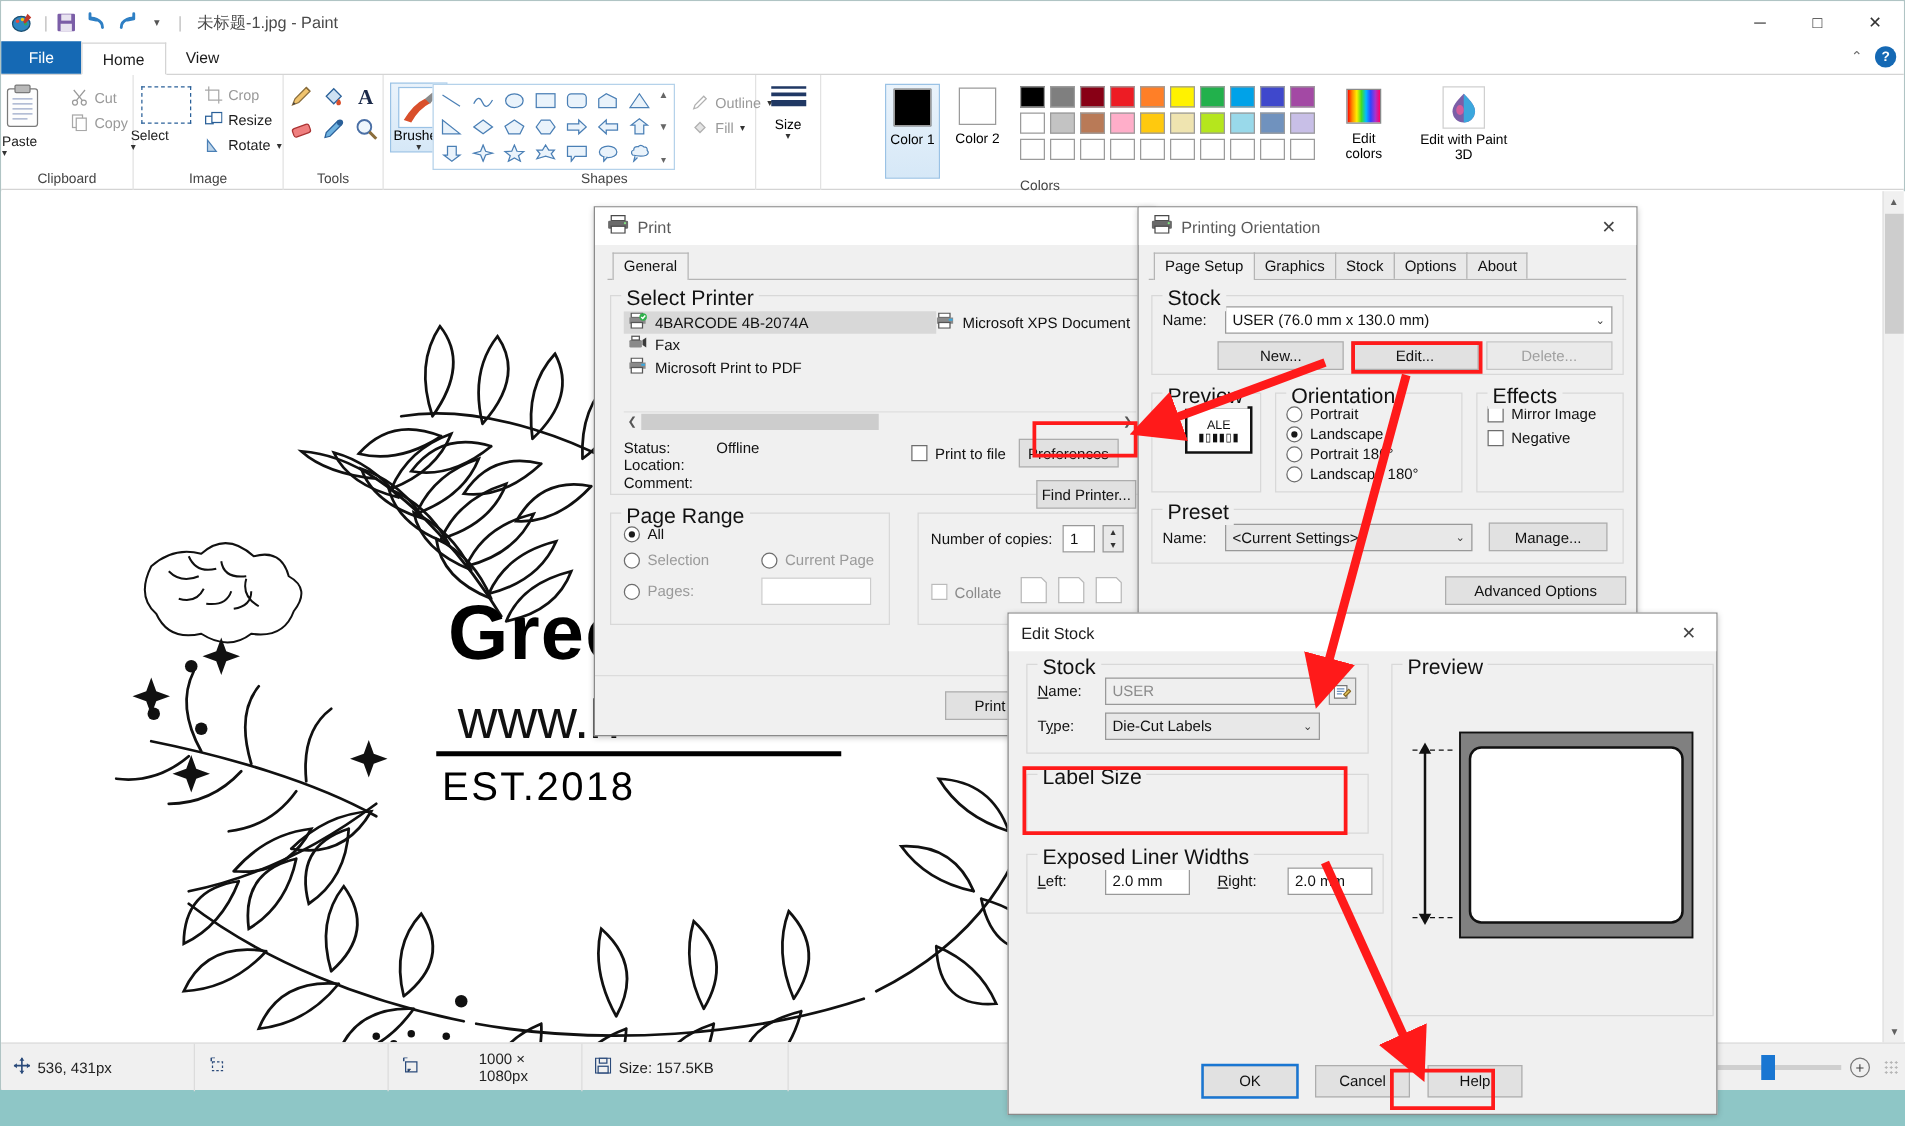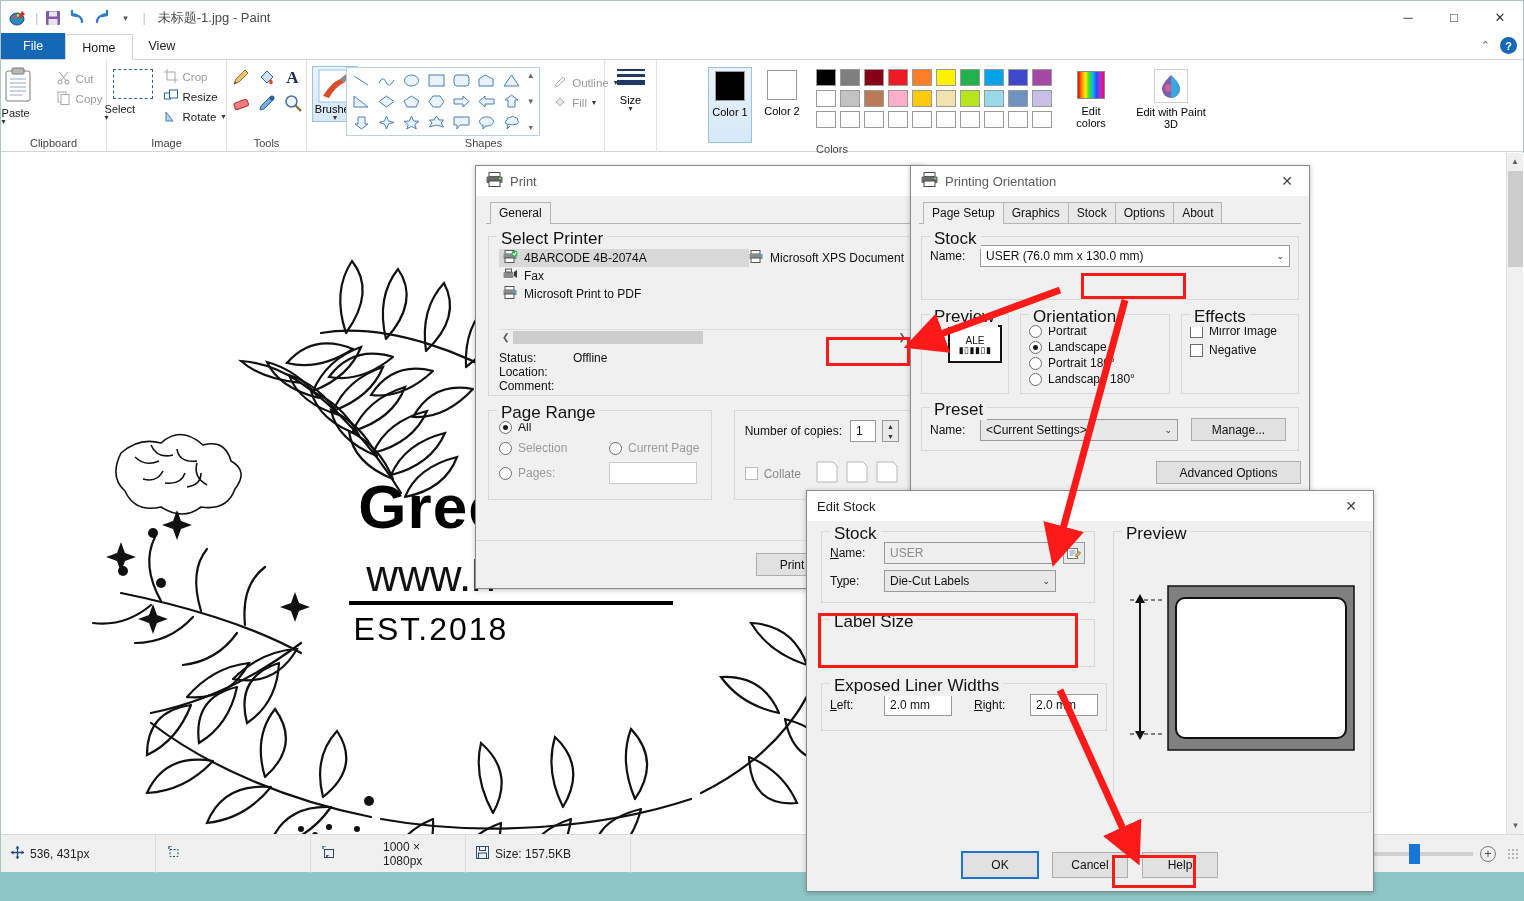--- a/index.html
+++ b/index.html
@@ -759,20 +759,30 @@
           </div>
           <div class="rowline">
             <span style="width:68px;">Location:</span>
             <span></span>
           </div>
           <div class="rowline">
             <span style="width:68px;">Comment:</span>
             <span></span>
           </div>
         </div>
+        <div style="flex:1;">
+          <div class="rowline">
+            <span class="chk"></span>
+            <span><span>Print to file</span></span>
+            <span class="btn" style="width:80px; margin-left:4px;">Preferences</span>
+          </div>
+          <div class="rowline" style="justify-content:flex-end; margin-top:10px;">
+            <span class="btn" style="width:80px;">Find Printer...</span>
+          </div>
+        </div>
       </div>
     </fieldset>
 
     <div style="display:flex; gap:18px; margin-top:14px;">
       <fieldset class="grp" style="width:232px; height:90px; padding:9px 10px 0;">
         <div class="grp-label">Page Range</div>
         <div class="rowline" style="margin-bottom:7px;">
           <span class="radio on"></span>
           <span>All</span>
         </div>
@@ -851,20 +861,25 @@
     </div>
 
     <fieldset class="grp" style="margin-top:12px; height:64px; padding:8px 8px 0;">
       <div class="grp-label">Stock</div>
       <div class="rowline">
         <span style="width:44px;">Name:</span>
         <span class="combo" style="flex:1; background:#fff;">
           <span>USER (76.0 mm x 130.0 mm)</span>
           <span class="arw">⌄</span>
         </span>
+      </div>
+      <div style="display:flex; gap:6px; margin-top:6px; padding-left:44px;">
+        <span class="btn" style="flex:1;">New...</span>
+        <span class="btn" style="flex:1;">Edit...</span>
+        <span class="btn dis" style="flex:1;">Delete...</span>
       </div>
     </fieldset>
 
     <div style="display:flex; gap:7px; margin-top:14px;">
       <fieldset class="grp" style="width:88px; height:80px; padding:10px 6px 0;">
         <div class="grp-label">Preview</div>
         <div style="display:flex;align-items:center;gap:2px;justify-content:center;">
           <span>
             <svg width="18" height="14" viewBox="0 0 18 14">
                 <path d="M17 7 H5 M5 7 l6 -5 v10 z" stroke="#e81123" stroke-width="3" fill="#e81123"></path>

